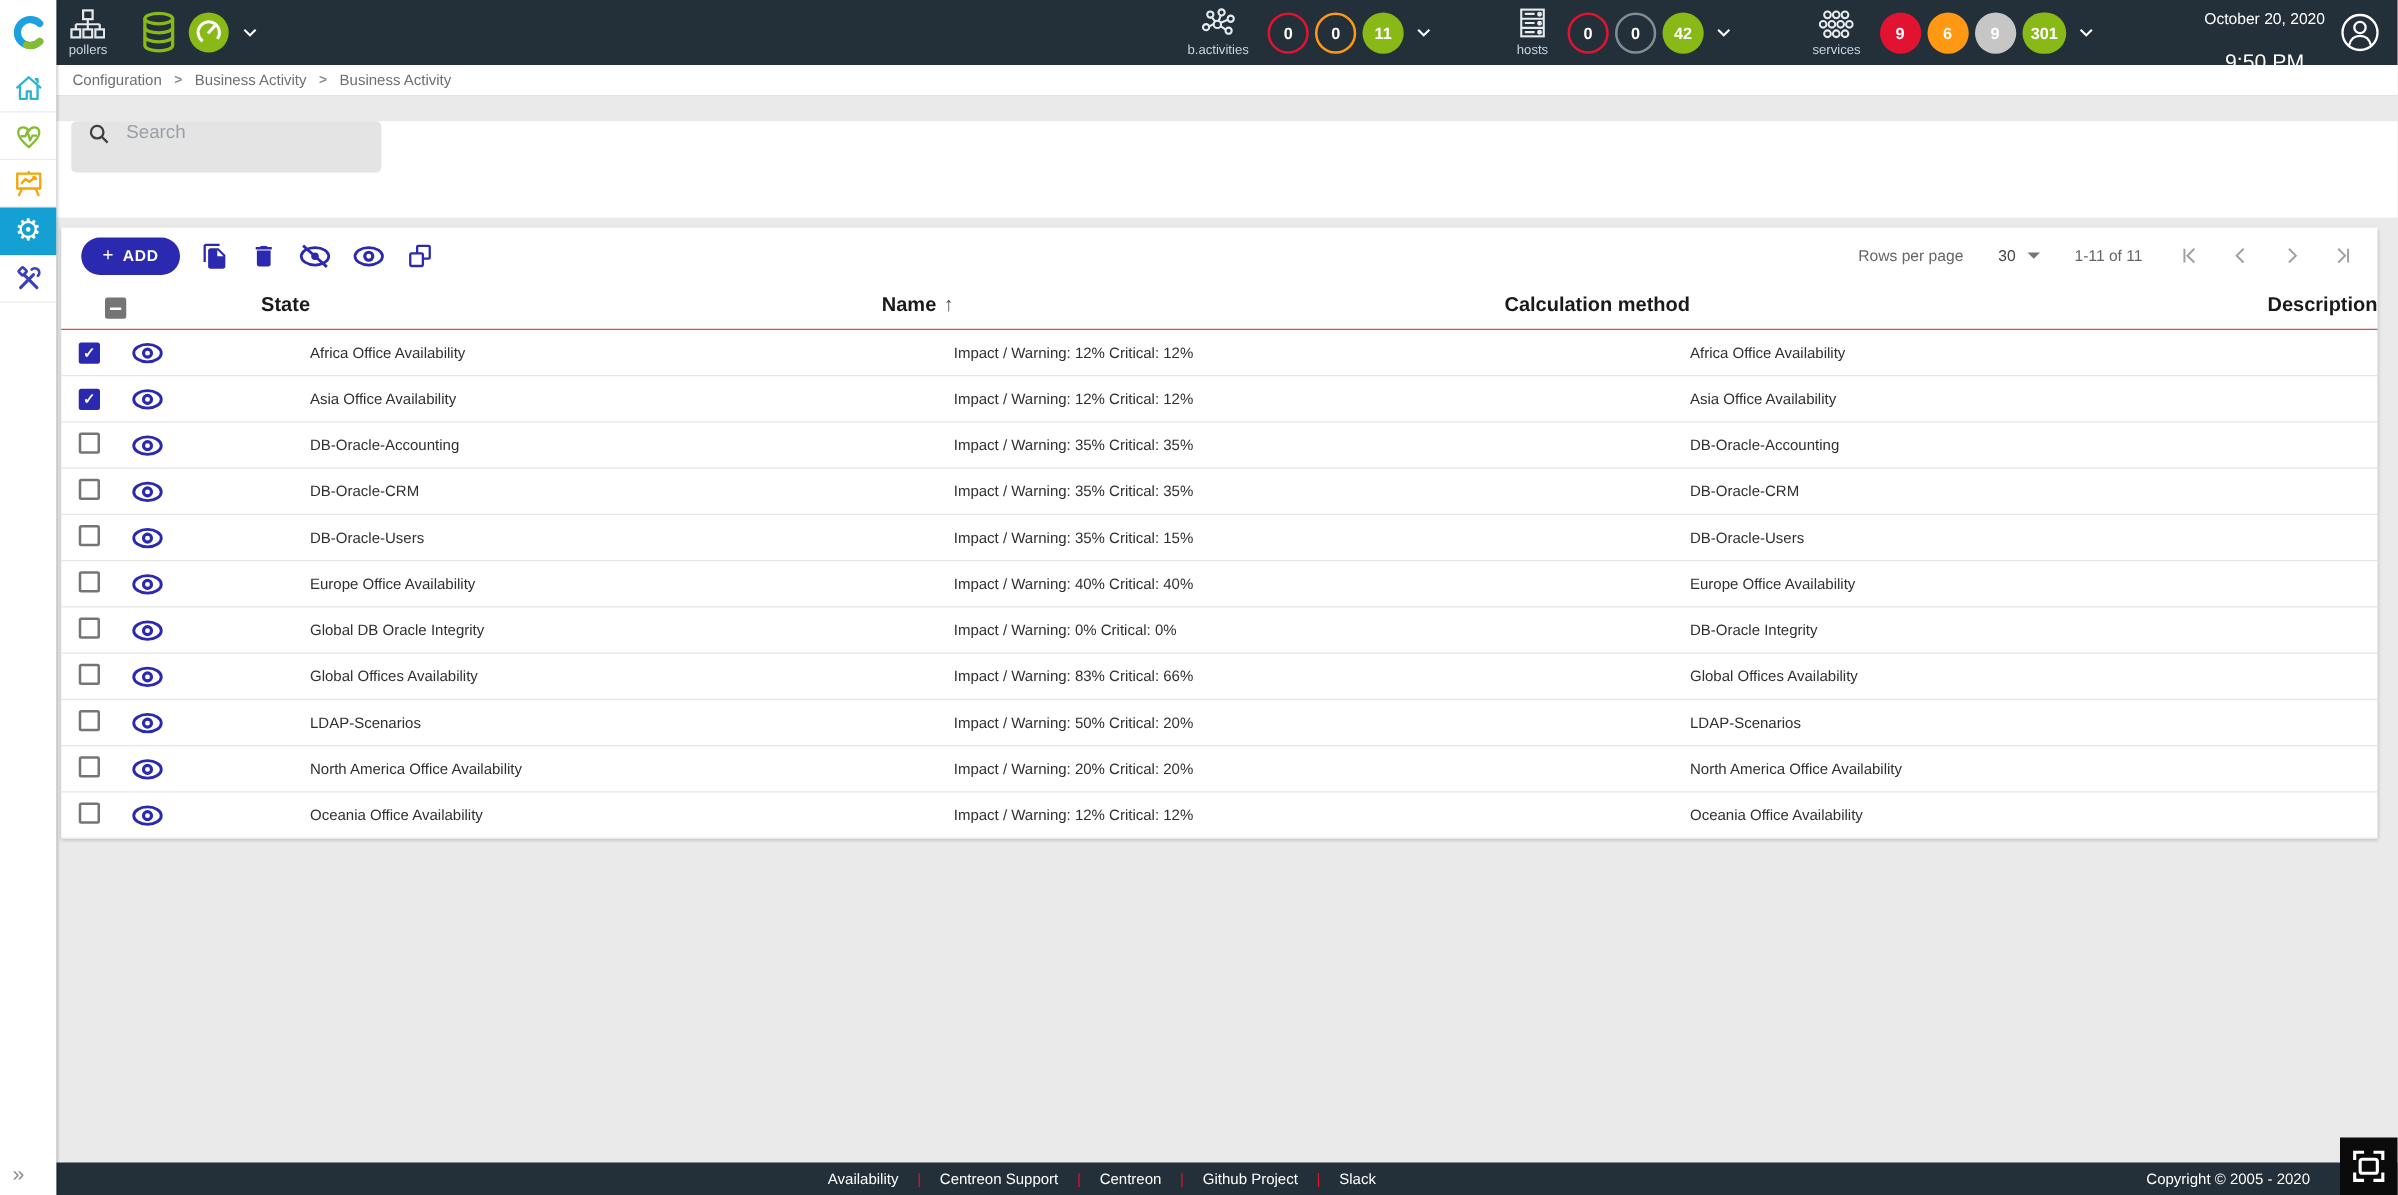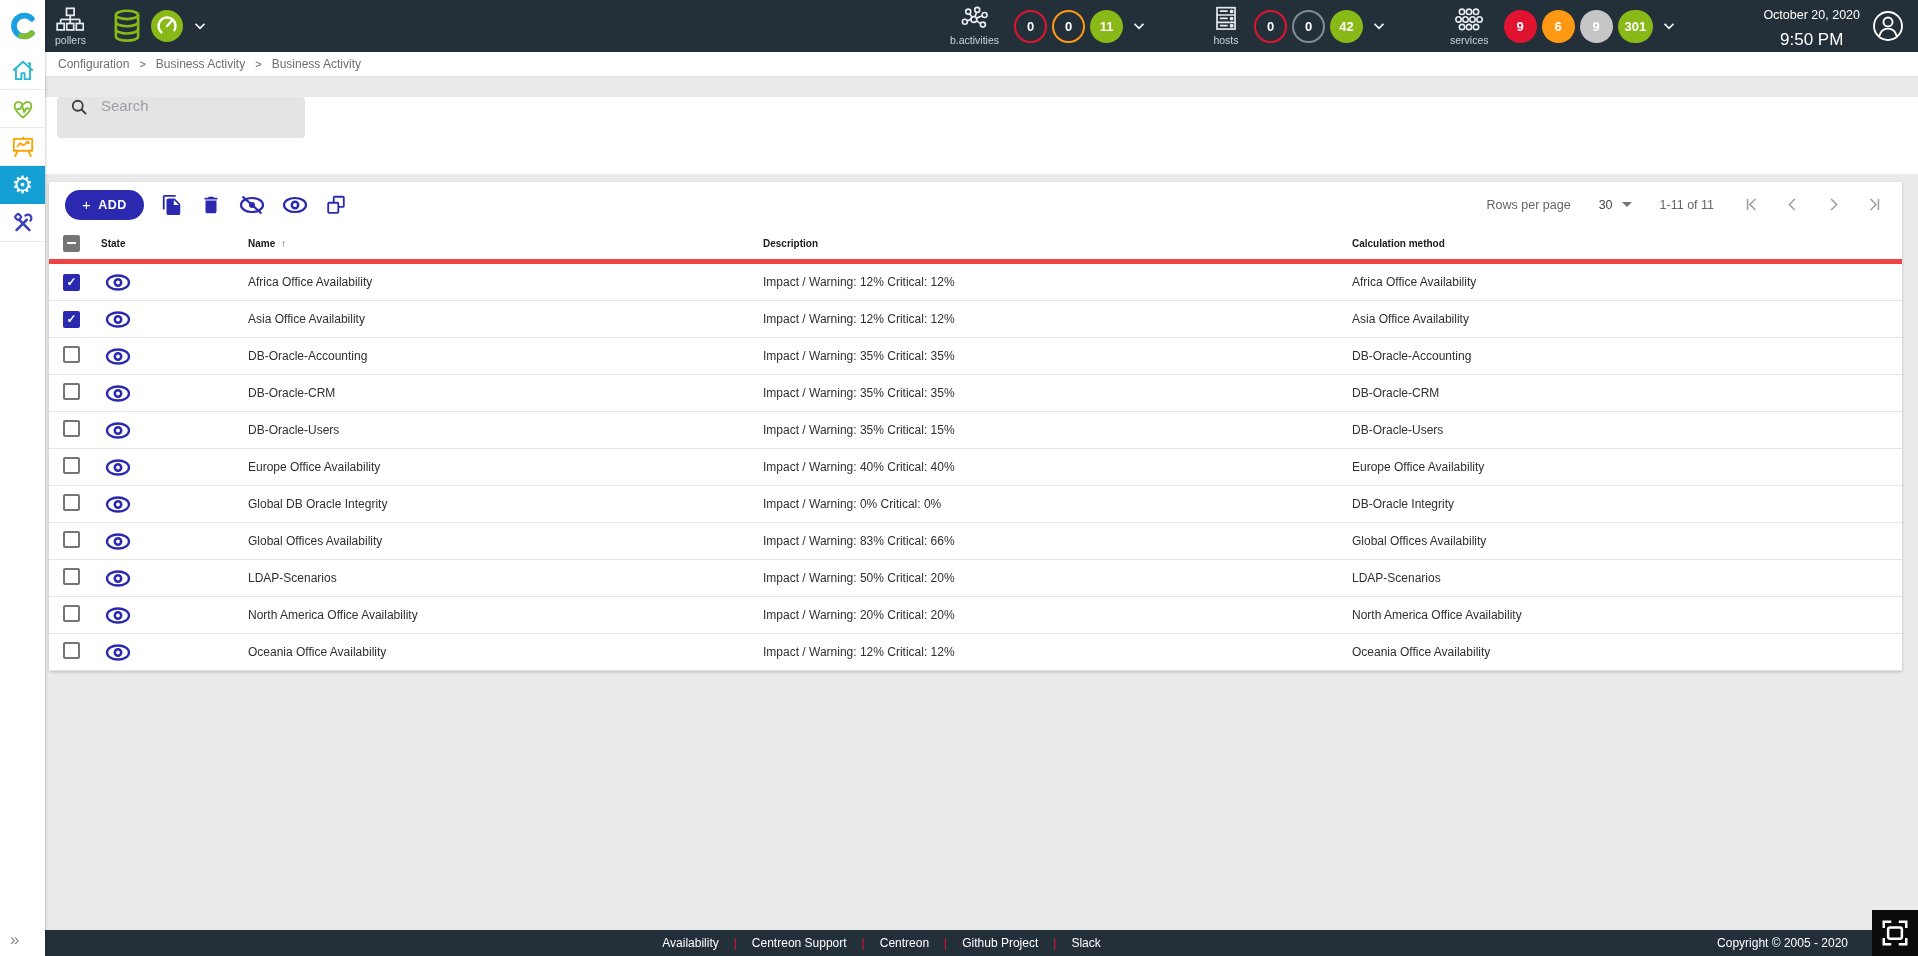--- a/index.html
+++ b/index.html
@@ -26,21 +26,21 @@
   .critical-outline { border:2.5px solid var(--critical); }
   .warning-outline  { border:2.5px solid var(--warning); }
   .unknown-outline  { border:2.5px solid #848c93; }
   .critical-filled  { background:var(--critical); }
   .warning-filled   { background:var(--warning); }
   .gray-filled      { background:#c6c6c6; }
   .ok-filled        { background:var(--ok); }
   .chev { display:flex; align-items:center; cursor:pointer; }
   .clock { position:absolute; right:58px; top:8px; color:#fff; text-align:center; }
   .clock .d { font-size:12.5px; }
-  .clock .t { font-size:17px; margin-top:8px; }
+  .clock .t { font-size:17px; margin-top:18px; }
   .avatar { position:absolute; right:14px; top:10px; width:32px; height:32px; cursor:pointer; }
 
   
   .main { position:absolute; left:45px; top:52px; right:0; bottom:26px; background:#eaeaea; }
   .breadcrumb-bar { background:#fff; height:25px; display:flex; align-items:center;
     padding-left:13px; font-size:12px; color:#6f6f6f; border-bottom:1px solid #e3e3e3; }
   .crumb { cursor:pointer;text-align:right; }
   .crumb-sep { margin:0 10px; color:#8a8a8a; font-weight:bold; font-size:11px; }
   .search-section { background:#fff; height:77px; }
   .search-box { width:248px; height:41px; margin:20px 0 0 12px; background:#e4e4e4;
@@ -58,21 +58,21 @@
   .tool-ic { color:var(--primary); margin-left:17px; cursor:pointer; display:flex; align-items:center; }
   .pager { margin-left:auto; display:flex; align-items:center; gap:28px; color:#666; font-size:12.5px; }
   .rpp-select { display:flex; align-items:center; gap:9px; color:#444; cursor:pointer; }
   .caret-down { width:0; height:0; border-left:5px solid transparent; border-right:5px solid transparent;
     border-top:5px solid #757575; }
   .pg-nav { display:flex; align-items:center; gap:22px; }
   .pg-btn { display:flex; cursor:default; }
 
   .thead, .trow { display:grid; grid-template-columns:38px 147px 515px 589px 1fr;
     align-items:center; height:37px; padding-left:14px; }
-  .thead { border-bottom:5px solid #ef4444; font-weight:bold; font-size:10px; color:#1a1a1a; }
+  .thead { border-bottom:1px solid #ef4444; font-weight:bold; font-size:16px; color:#1a1a1a;text-align:right; }
   .trow { border-bottom:1px solid #e6e6e6; font-size:12px; color:#303030; }
   .sort-arrow { color:#555; margin-left:6px; font-weight:normal; }
   .checkbox { width:17px; height:17px; border:2px solid #757575; border-radius:2px;
     display:inline-flex; align-items:center; justify-content:center; cursor:pointer; background:#fff; }
   .checkbox.checked { background:var(--primary); border-color:var(--primary); }
   .checkbox.checked::after { content:"✓"; color:#fff; font-size:12px; font-weight:bold; }
   .checkbox.indeterminate { background:#757575; border-color:#757575; }
   .checkbox.indeterminate::after { content:""; width:9px; height:2px; background:#fff; }
   .eye-wrap { display:flex; align-items:center; color:var(--primary); cursor:pointer; margin-left:4px; }
 
@@ -375,22 +375,22 @@
         </span>
       </div>
     </div>
 
     <div class="thead">
       <div><span class="checkbox indeterminate"></span></div>
       <div>State</div>
       <div>
         <span>Name</span><span class="sort-arrow">↑</span>
       </div>
+      <div>Calculation method</div>
       <div>Description</div>
-      <div>Calculation method</div>
     </div>
 
     <div id="table-body">
   <div class="trow">
     <div><span class="checkbox checked"></span></div>
     <div>
             <span class="eye-wrap">
       <svg width="26" height="19" viewBox="0 0 26 19" fill="none" stroke="currentColor">
         <ellipse cx="13" cy="9.5" rx="11" ry="7" stroke-width="2.3"></ellipse>
         <circle cx="13" cy="9.5" r="3.2" stroke-width="2.5"></circle>

